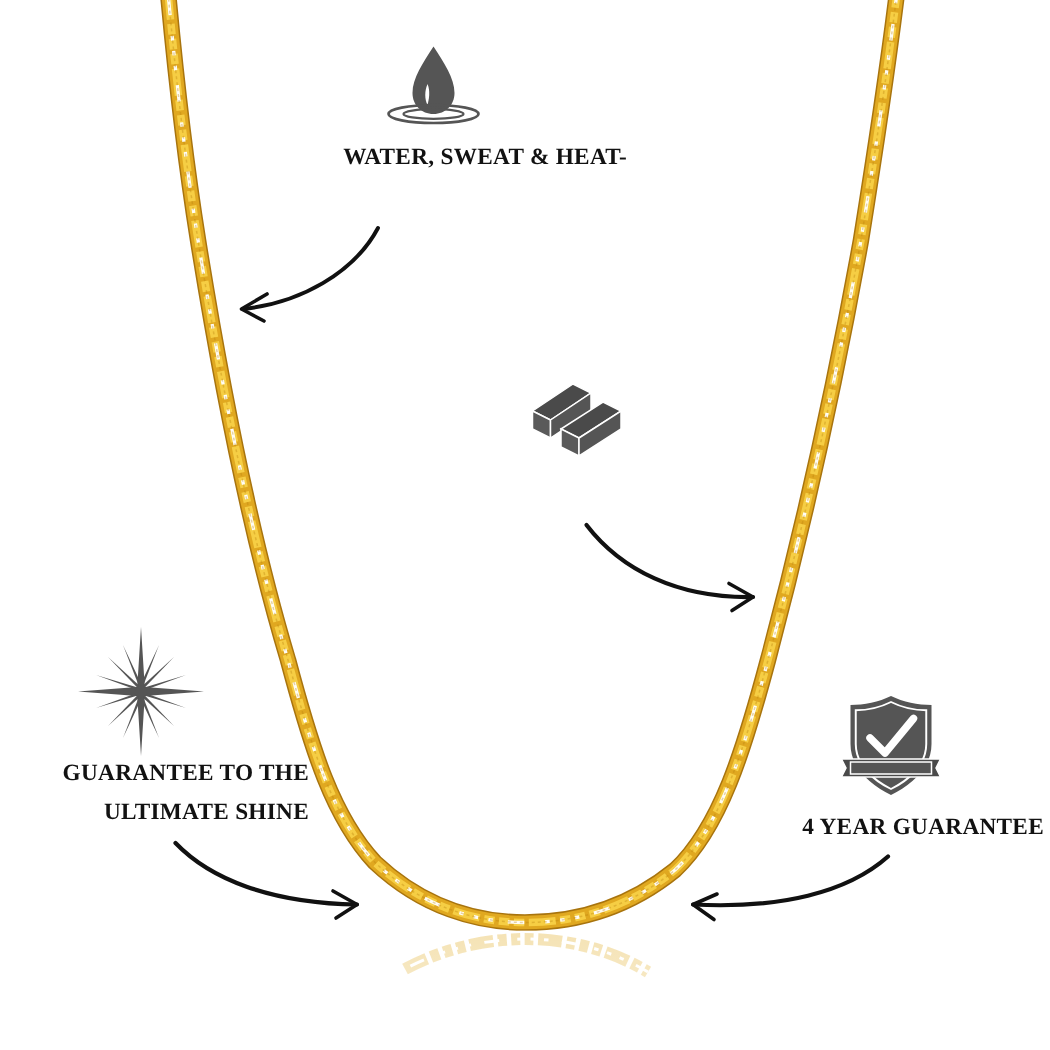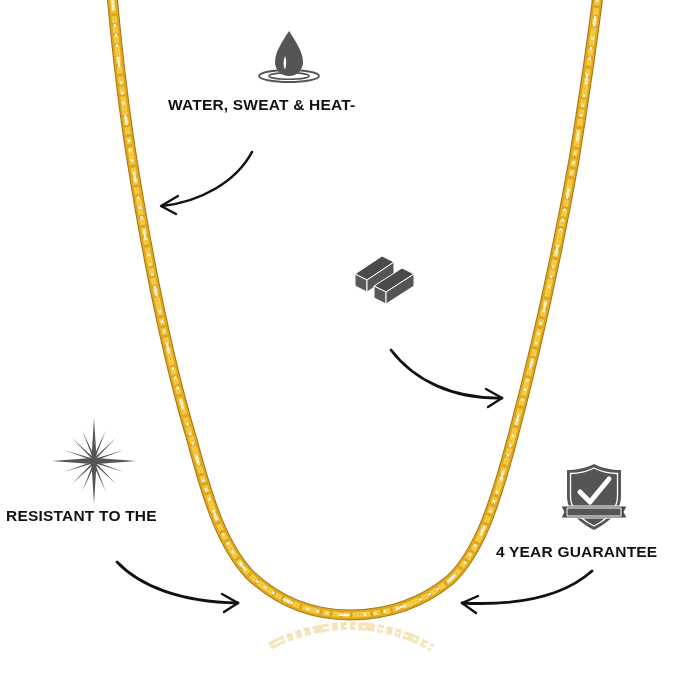--- a/index.html
+++ b/index.html
@@ -23,23 +23,24 @@
       position: absolute;
       left: 0; top: 0;
       width: 700px; height: 700px;
     }
     .label {
       position: absolute;
       font-weight: 700;
       font-size: 15.5px;
       line-height: 26px;
       color: #121212;
-      text-align: left;
+      text-align: right;
       letter-spacing: 0.2px;
       white-space: nowrap;
+      font-family: Liberation Serif, serif;
     }
     .label.water { left: 168px; top: 92px; width: 250px; }
     .label.gold  { left: 246px; top: 311px; width: 290px; }
     .label.shine { left: 6px;   top: 503px; width: 200px; }
     .label.guarantee { left: 496px; top: 539px; width: 200px; }
     .icon {
       position: absolute;
     }
   </style>
 </head>
@@ -136,21 +137,22 @@
       <path d="M42,43 L72,54 L42,45 Z"></path>
       <path d="M42,43 L30,12 L44,42 Z"></path>
       <path d="M42,43 L54,12 L40,42 Z"></path>
       <path d="M42,43 L30,74 L44,44 Z"></path>
       <path d="M42,43 L54,74 L40,44 Z"></path>
       <circle cx="42" cy="43" r="4"></circle>
     </g>
   </svg>
 
   <div class="label shine">
-    <div>RESISTANT TO THE</div>
+    <div>GUARANTEE TO THE</div>
+    <div>ULTIMATE SHINE</div>
   </div>
 
   <svg class="icon" style="left:558px;top:462px;width:72px;height:70px;" viewBox="0 0 72 70">
 
     <path d="M36,2 C28,6 18,8 9,8 L9,34 C9,50 22,61 36,68 C50,61 63,50 63,34 L63,8 C54,8 44,6 36,2 Z" fill="#555555"></path>
 
     <path d="M36,6 C29,9.5 20,11.5 12.5,11.5 L12.5,34 C12.5,48 24,58 36,64 C48,58 59.5,48 59.5,34 L59.5,11.5 C52,11.5 43,9.5 36,6 Z" fill="none" stroke="#ffffff" stroke-width="1.3"></path>
 
     <path d="M22,30 L32,40 L51,17" fill="none" stroke="#ffffff" stroke-width="5" stroke-linecap="round" stroke-linejoin="round"></path>
 

